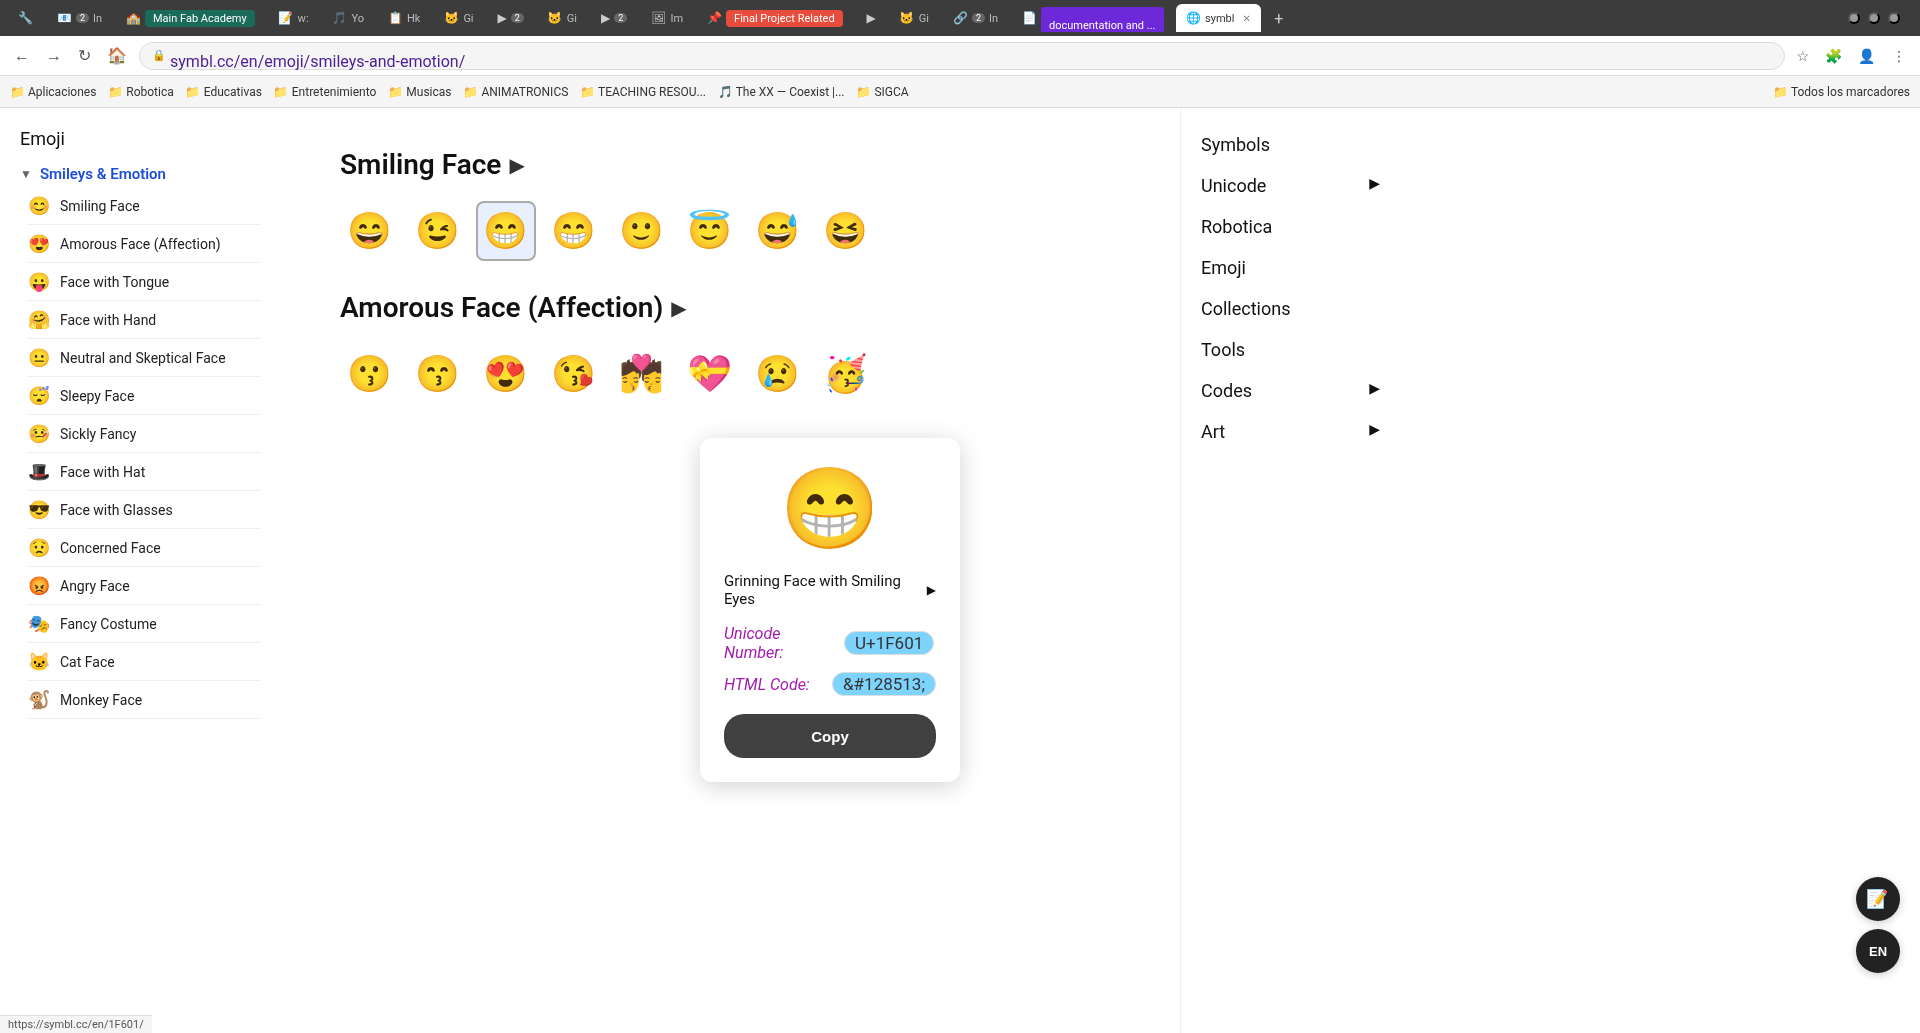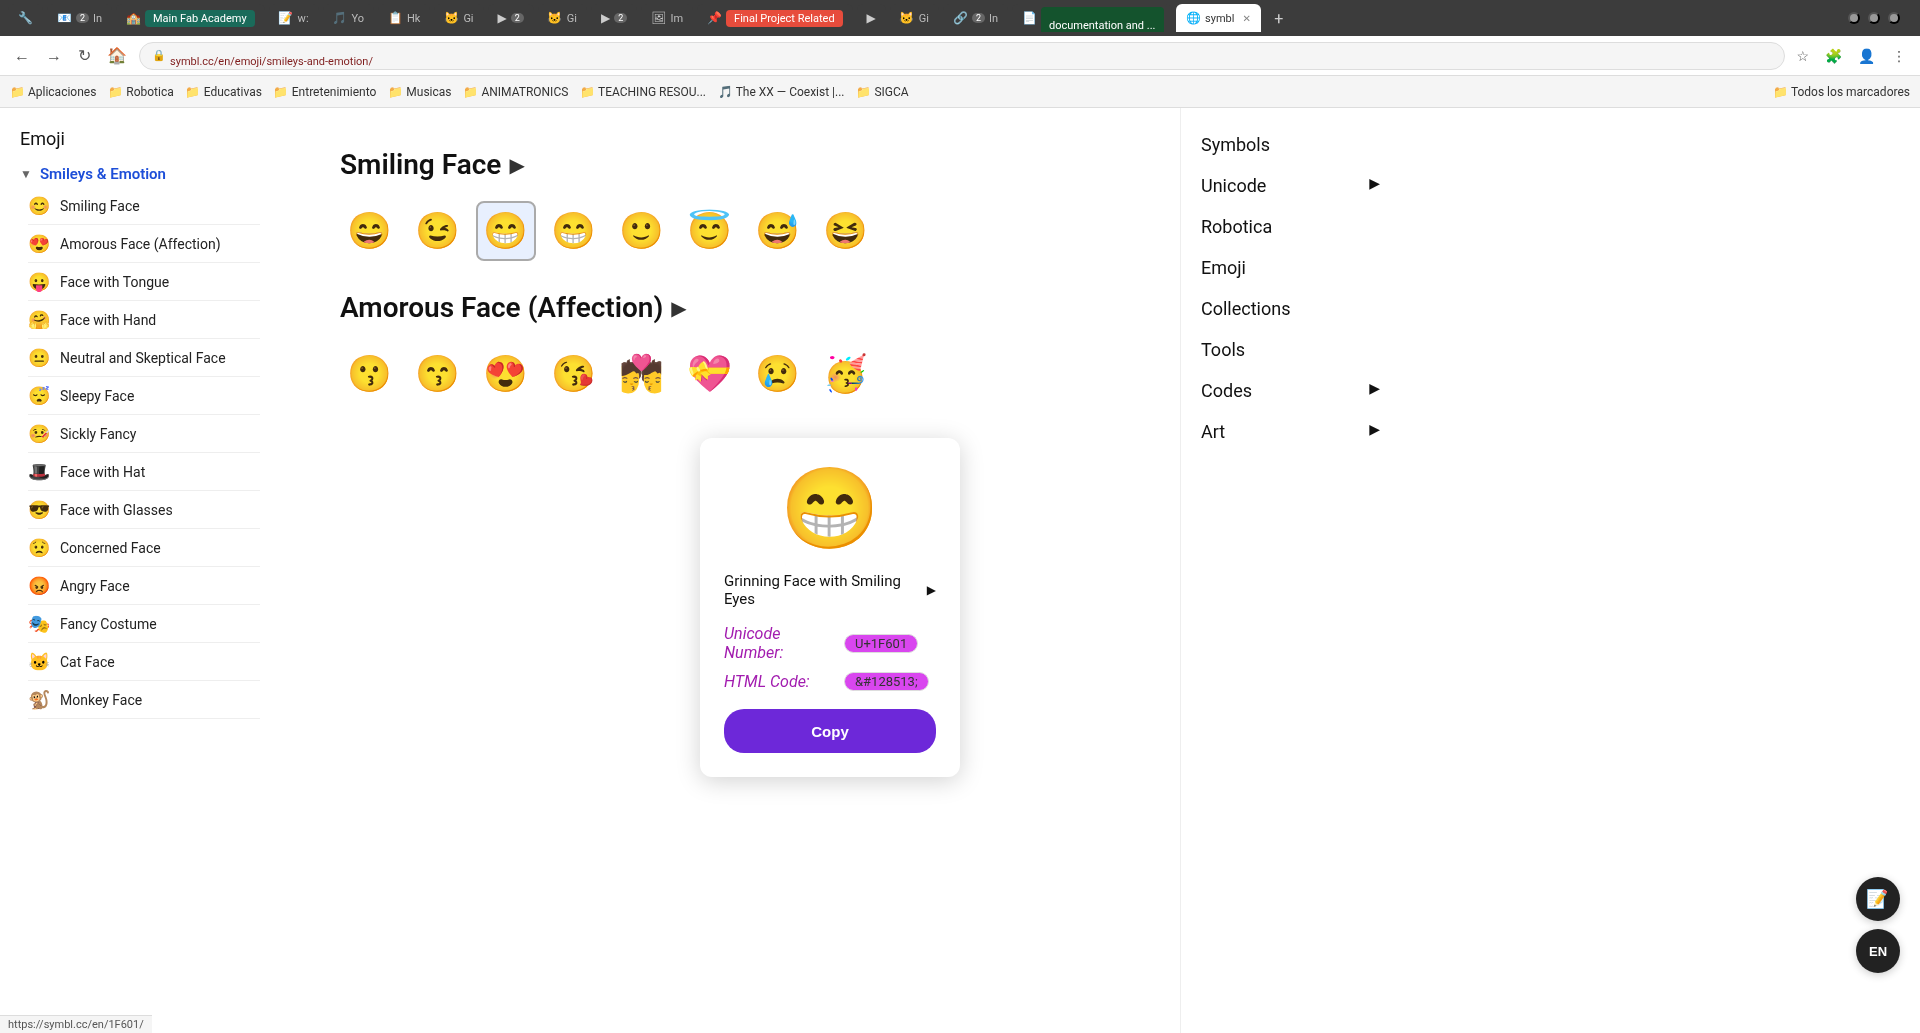--- a/index.html
+++ b/index.html
@@ -8,30 +8,30 @@
     
     .browser-chrome { width: 100%; background: #2d2d2d; }
     .tab-bar { display: flex; align-items: center; background: #3c3c3c; height: 36px; padding: 0 8px; gap: 4px; overflow: hidden; }
     .tab { display: flex; align-items: center; height: 28px; padding: 0 10px; border-radius: 6px 6px 0 0; font-size: 11px; color: #ccc; background: #3c3c3c; white-space: nowrap; max-width: 160px; overflow: hidden; gap: 4px; }
     .tab.active { background: #fff; color: #333; }
     .tab-close { margin-left: 4px; opacity: 0.6; font-size: 10px; cursor: pointer; }
     .tab-add { width: 28px; height: 28px; display: flex; align-items: center; justify-content: center; color: #ccc; font-size: 16px; cursor: pointer; border-radius: 50%; }
     .tab-badge { background: #666; color: #fff; border-radius: 8px; font-size: 9px; padding: 0 4px; }
     .tab-highlight { background: #1a6b5a; color: #fff; border-radius: 4px; padding: 2px 8px; font-size: 11px; }
     .tab-highlight-red { background: #e74c3c; color: #fff; border-radius: 4px; padding: 2px 8px; font-size: 11px; }
-    .tab-highlight-doc { background: #14532d; color: #fff; border-radius: 4px; padding: 12px 8px; font-size: 11px; margin-top: 15px; }
+    .tab-highlight-doc { background: #6d28d9; color: #fff; border-radius: 4px; padding: 12px 8px; font-size: 11px; margin-top: 15px; }
     .win-btn { width: 12px; height: 12px; border-radius: 50%; cursor: pointer; font-size: 9px; display: flex; align-items: center; justify-content: center; color: transparent; }
     .win-btn.min { background: #999; }
     .win-btn.max { background: #999; }
     .win-btn.close { background: #999; }
 
     .address-bar { display: flex; align-items: center; background: #fff; height: 40px; padding: 0 10px; gap: 8px; }
     .nav-btn { background: none; border: none; cursor: pointer; color: #555; font-size: 16px; padding: 4px; border-radius: 4px; }
     .url-bar { flex: 1; height: 28px; border: 1px solid #ddd; border-radius: 14px; padding: 0 12px; font-size: 13px; color: #333; background: #f5f5f5; display: flex; align-items: center; }
-    .url-text { font-size: 11px; color: #7f1d1d; margin-top: 11px; }
+    .url-text { font-size: 16px; color: #4c1d95; margin-top: 11px; }
     .url-secure { color: #1a7340; margin-right: 4px; font-size: 11px; }
     .browser-action-btn { background: none; border: none; cursor: pointer; color: #555; font-size: 14px; padding: 4px; }
 
     .bookmarks-bar { display: flex; align-items: center; background: #f5f5f5; height: 32px; padding: 0 10px; gap: 12px; border-bottom: 1px solid #ddd; overflow: hidden; }
     .bookmark-item { font-size: 12px; color: #333; cursor: pointer; white-space: nowrap; display: flex; align-items: center; gap: 4px; }
 
     
     .page-wrapper { display: flex; min-height: calc(100vh - 108px); }
 
     
@@ -46,22 +46,22 @@
     .emoji-item { width: 60px; height: 60px; display: flex; align-items: center; justify-content: center; font-size: 36px; cursor: pointer; border-radius: 8px; border: 2px solid transparent; position: relative; }
     .emoji-item.selected { background: #e8f0fe; border-color: #aaa; }
 
     
     .emoji-popup { position: absolute; left: 420px; top: 330px; width: 260px; background: #fff; border-radius: 12px; box-shadow: 0 4px 24px rgba(0,0,0,0.18); z-index: 100; padding: 24px; }
     .popup-emoji { font-size: 80px; text-align: center; margin-bottom: 16px; display: block; }
     .popup-name { font-size: 15px; font-weight: 400; color: #111; margin-bottom: 16px; display: flex; align-items: center; gap: 6px; }
     .popup-name-arrow { font-size: 12px; }
     .popup-row { display: flex; align-items: center; margin-bottom: 10px; gap: 10px; }
     .popup-label { font-size: 16px; color: #a21caf; width: 110px; font-style: italic; }
-    .popup-value { font-size: 13px; color: #333; background: #d946ef; border: 1px solid #ddd; border-radius: 12px; padding: 1px 10px; }
-    .copy-btn { width: 100%; background: #6d28d9; color: #fff; border: none; border-radius: 20px; height: 44px; font-size: 15px; font-weight: 600; cursor: pointer; margin-top: 8px; }
+    .popup-value { font-size: 17px; color: #333; background: #7dd3fc; border: 1px solid #ddd; border-radius: 12px; padding: 1px 10px; }
+    .copy-btn { width: 100%; background: #404040; color: #fff; border: none; border-radius: 20px; height: 44px; font-size: 15px; font-weight: 600; cursor: pointer; margin-top: 8px; }
 
     
     .right-sidebar { width: 220px; padding: 20px 20px; border-left: 1px solid #eee; }
     .nav-section { margin-bottom: 8px; }
     .nav-item { font-size: 18px; color: #111; cursor: pointer; padding: 6px 0; display: flex; align-items: flex-start; justify-content: space-between; }
     .nav-arrow { font-size: 14px; }
 
     
     .left-sidebar { width: 280px; padding: 20px 20px; flex-shrink: 0; }
     .category-label { font-size: 18px; color: #111; margin-bottom: 12px; font-weight: 400; }

